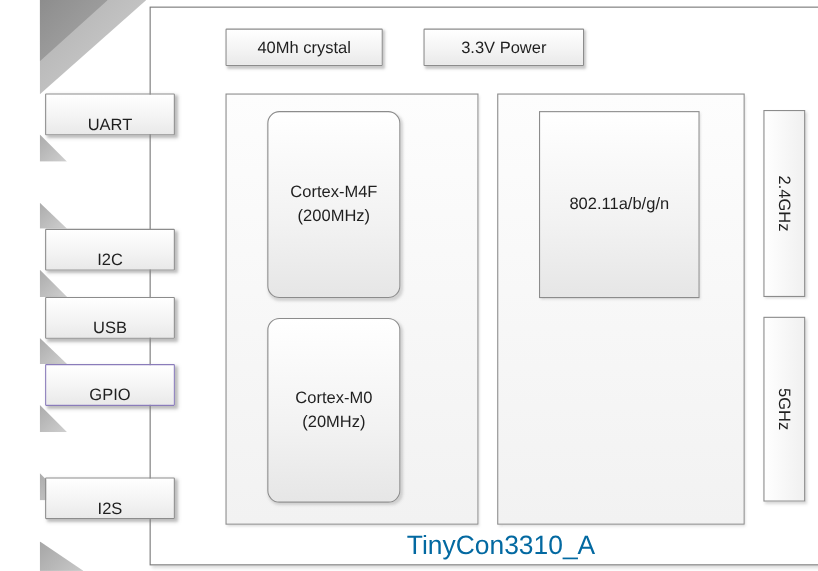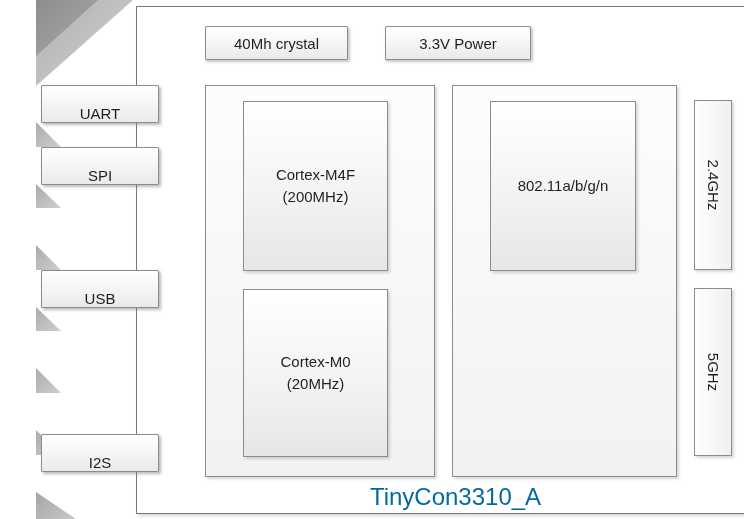--- a/index.html
+++ b/index.html
@@ -74,21 +74,21 @@
   .cluster-radio { left:315px; width:225px; }
 
   .block {
     position:absolute; left:37px;
     border:1px solid #8c8c8c;
     background:linear-gradient(to bottom,#ffffff 0%,#f2f2f2 60%,#e6e6e6 100%);
     display:flex; flex-direction:column; align-items:center; justify-content:center;
     font-size:15px; line-height:22px; text-align:center;
     box-shadow:1.5px 2px 2.5px rgba(140,140,140,0.35);
   }
-  .block-w145 { width:145px; }
+  .block-w145 { width:121px;border-radius:11px; }
   .block-w146 { width:146px; }
   .block-top    { top:15px;  height:170px; }
   .block-bottom { top:203px; height:168px; }
 
   
   .antenna {
     position:absolute; left:557px; width:38px;
     border:1px solid #8c8c8c;
     background:linear-gradient(to right,#ffffff 0%,#f0f0f0 100%);
     box-shadow:1.5px 2px 2.5px rgba(140,140,140,0.35);
@@ -166,23 +166,26 @@
     <div class="antenna antenna-5">
       <span class="vtext">5GHz</span>
     </div>
 
     <div class="chip-title">TinyCon3310_A</div>
   </div>
 
   <div class="port" style="top:85px">
     <span>UART</span>
   </div>
-  <div class="port" style="top:147px">
-    <span>SPI</span>
+  <div class="port" style="top:208px">
+    <span>I2C</span>
   </div>
   <div class="port" style="top:270px">
     <span>USB</span>
+  </div>
+  <div class="port port-gpio" style="top:331px">
+    <span>GPIO</span>
   </div>
   <div class="port" style="top:434px">
     <span>I2S</span>
   </div>
 
 </div>
 
 </body></html>

